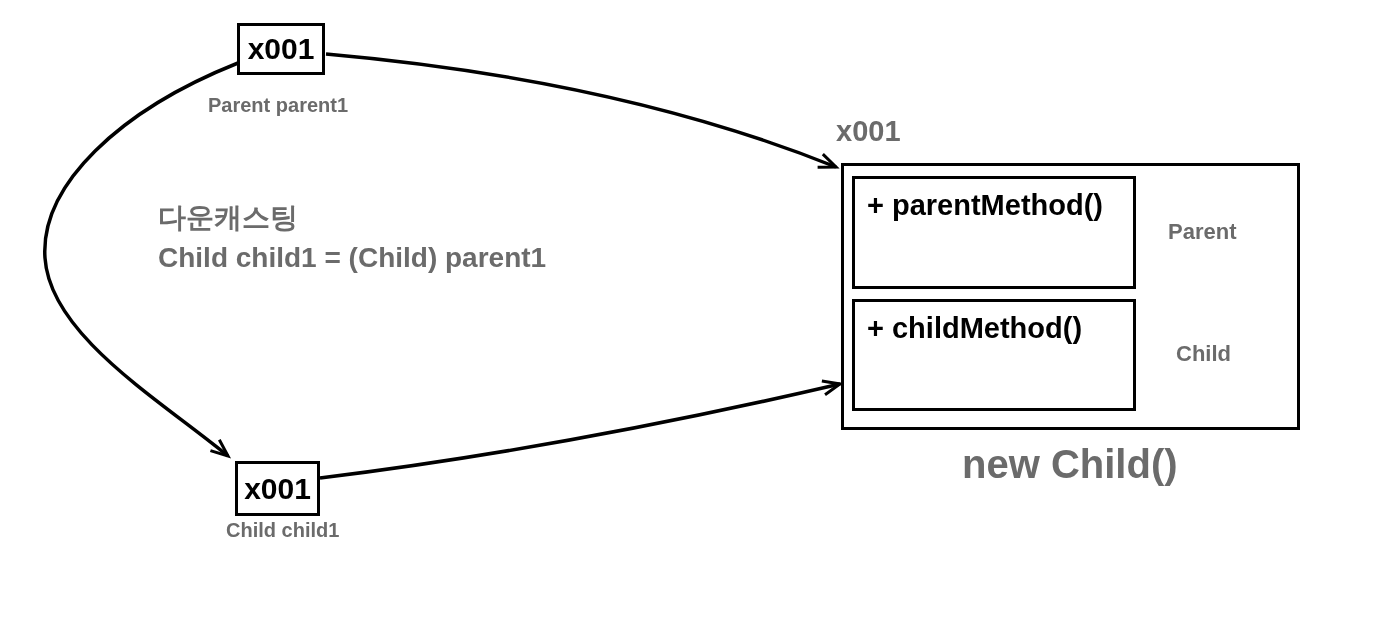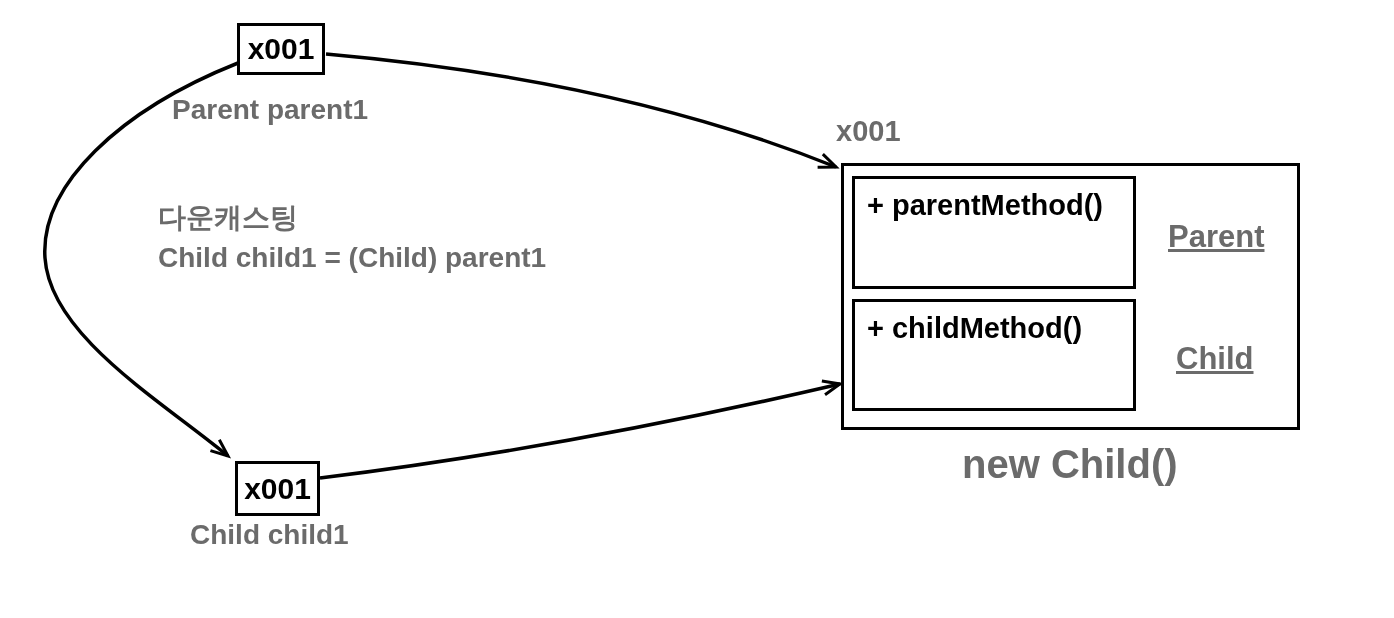--- a/index.html
+++ b/index.html
@@ -47,31 +47,31 @@
     position: absolute;
     color: #6b6b6b;
     white-space: nowrap;
   }
   .annotation {
     font-size: 28px;
     line-height: 40px;
     margin-left: 30px;
   }
   .class-label {
-    font-size: 31px;
-    text-decoration: underline;
+    font-size: 22px;
   }
   .caption {
     font-size: 40px;
   }
   .object-address {
     font-size: 29px;
   }
   .small-label {
-    font-size: 28px;
+    font-size: 20px;
+    margin-left: 36px;
   }
 </style>
 </head>
 <body>
 
 <div class="canvas">
 
   <svg class="arrows" viewBox="0 0 1394 618" xmlns="http://www.w3.org/2000/svg">
     <defs>
       <marker id="ah" markerUnits="userSpaceOnUse" markerWidth="24" markerHeight="20" refX="19" refY="9" orient="auto">

